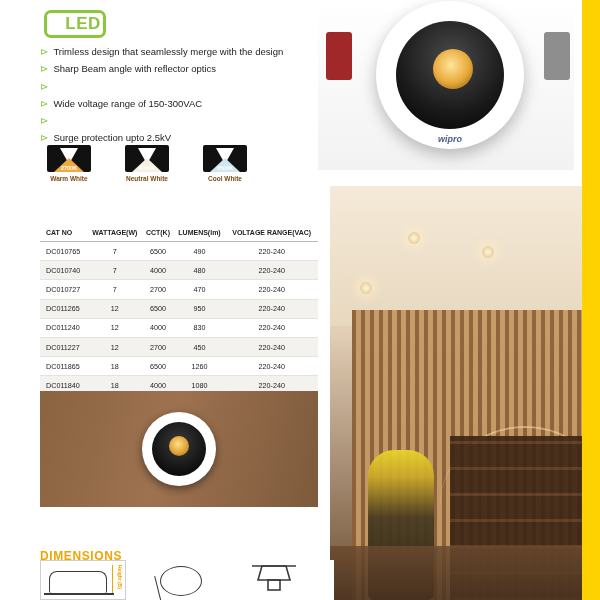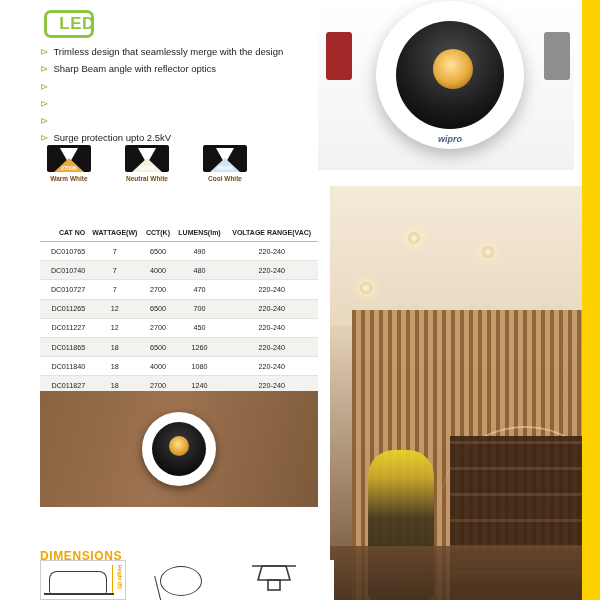--- a/index.html
+++ b/index.html
@@ -20,21 +20,21 @@
   }
   .right-strip-white {
     position: absolute; top: 0; right: 18px;
     width: 8px; height: 170px;
     background: #ffffff;
   }
 
   
   .led-badge {
     position: absolute; left: 44px; top: 10px;
-    width: 50px; height: 28px;
+    width: 62px; height: 28px;
     border: 3px solid #8cc63f;
     border-radius: 7px;
     display: flex; align-items: center; justify-content: center; padding-left: 16px;
   }
   .led-badge .txt {
     font-size: 17px; font-weight: bold; color: #8cc63f;
     letter-spacing: .5px;
   }
 
   
@@ -103,21 +103,21 @@
     font-size: 7px; font-weight: bold; text-align: center;
     padding: 5px 2px; border-bottom: 1px solid #bbb;
     white-space: nowrap;
   }
   .spec-table td {
     text-align: center; padding: 4.6px 2px;
     border-bottom: 1px solid #e2e2e2;
     font-size: 7.2px;
   }
   .spec-table tbody tr:nth-child(even) { background: #f4f2ef; }
-  .spec-table td:first-child, .spec-table th:first-child { text-align: right; padding-left: 6px; }
+  .spec-table td:first-child, .spec-table th:first-child { text-align: left; padding-left: 6px; }
 
   
   .photo-box {
     position: absolute; left: 40px; top: 391px;
     width: 278px; height: 116px;
     background: linear-gradient(105deg,#8a6340 0%, #9d7250 45%, #7d5a3b 100%);
     overflow: hidden;
   }
   .photo-box .ring {
     position: absolute; left: 50%; top: 50%;
@@ -305,20 +305,21 @@
   </div>
   <div class="feature">
     <span class="bullet">⊳</span>
     <span>Sharp Beam angle with reflector optics</span>
   </div>
   <div class="feature">
     <span class="bullet">⊳</span>
   </div>
   <div class="feature">
     <span class="bullet">⊳</span>
+    <span>Wide voltage range of 150-300VAC</span>
   </div>
   <div class="feature">
     <span class="bullet">⊳</span>
   </div>
   <div class="feature">
     <span class="bullet">⊳</span>
     <span>Surge protection upto 2.5kV</span>
   </div>
 </div>
 
@@ -378,21 +379,28 @@
       <td>DC010727</td>
       <td>7</td>
       <td>2700</td>
       <td>470</td>
       <td>220-240</td>
     </tr>
     <tr>
       <td>DC011265</td>
       <td>12</td>
       <td>6500</td>
-      <td>700</td>
+      <td>950</td>
+      <td>220-240</td>
+    </tr>
+    <tr>
+      <td>DC011240</td>
+      <td>12</td>
+      <td>4000</td>
+      <td>830</td>
       <td>220-240</td>
     </tr>
     <tr>
       <td>DC011227</td>
       <td>12</td>
       <td>2700</td>
       <td>450</td>
       <td>220-240</td>
     </tr>
     <tr>

